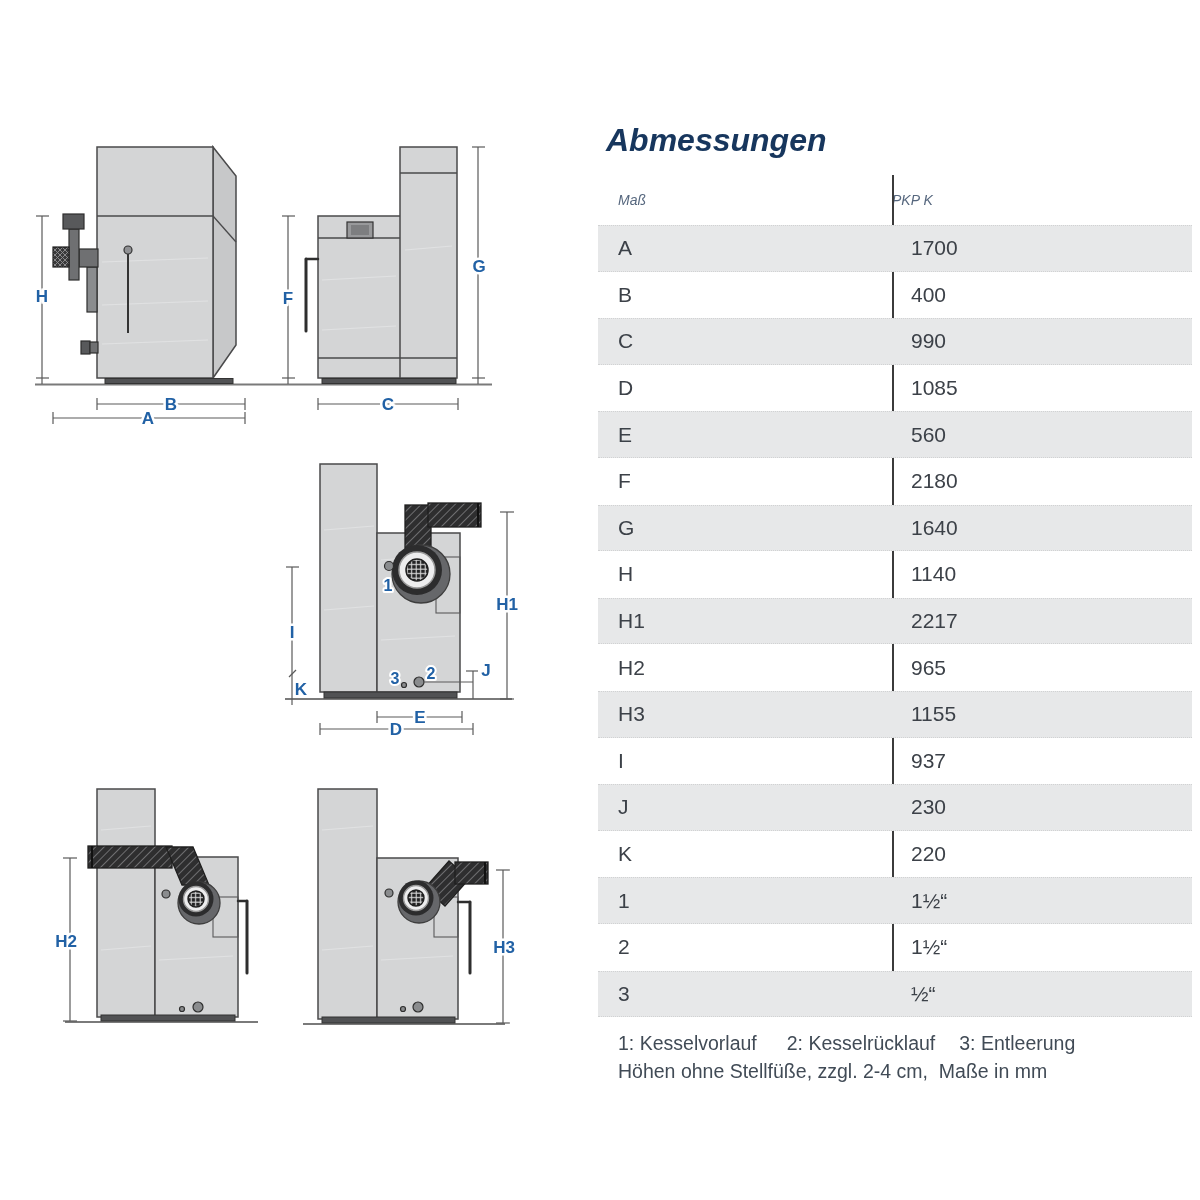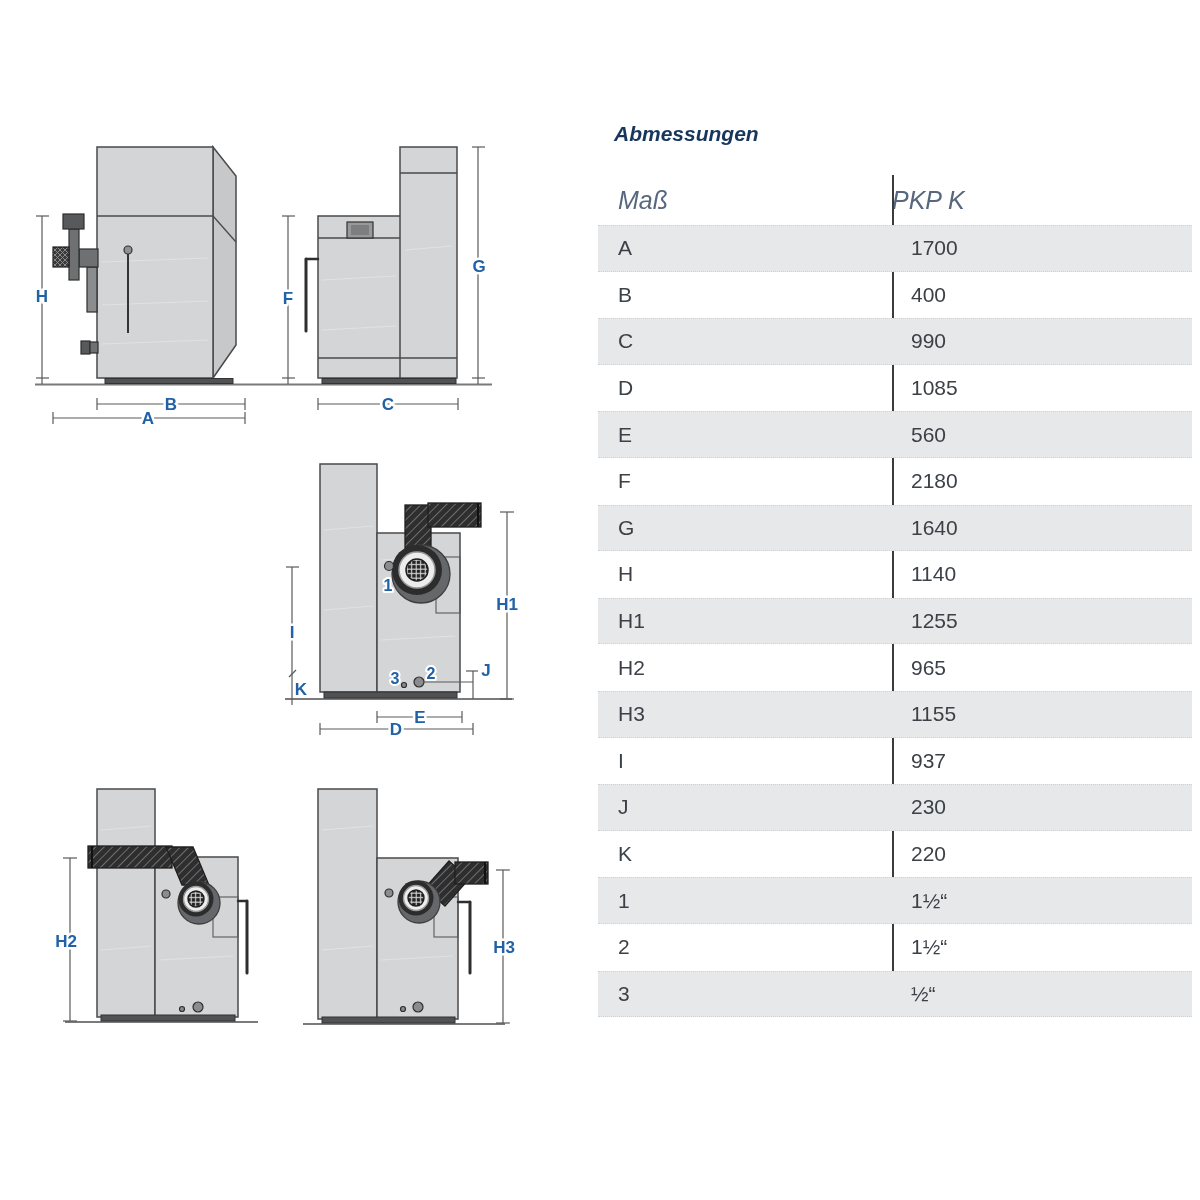--- a/index.html
+++ b/index.html
@@ -23,23 +23,23 @@
   .duct{fill:url(#ductHatch);stroke:#1f1f1f;stroke-width:1.3;}
   .block{fill:url(#blockHatch);stroke:#1f1f1f;stroke-width:1.2;}
   .dim{stroke:#5a5a5a;stroke-width:1.2;fill:none;}
   .handle{stroke:#2e2e2e;stroke-width:3;fill:none;stroke-linecap:round;}
   .dimlab{font:700 17px "Liberation Sans",sans-serif;fill:#2161a5;text-anchor:middle;
           stroke:#fff;stroke-width:5px;paint-order:stroke;stroke-linejoin:round;}
   .portlab{font:700 16px "Liberation Sans",sans-serif;fill:#2161a5;text-anchor:middle;
           stroke:#fff;stroke-width:4px;paint-order:stroke;stroke-linejoin:round;}
   
   #panel{position:absolute;left:598px;top:118px;width:594px;height:990px;}
-  .p-title{position:absolute;left:16px;top:4px;font-size:21px;font-weight:700;font-style:italic;color:#17365d;}
+  .p-title{position:absolute;left:8px;top:4px;font-size:32px;font-weight:700;font-style:italic;color:#17365d;}
   .p-head{position:absolute;left:0;top:62px;right:0;height:40px;display:flex;align-items:center;
-          font-size:25px;font-style:italic;color:#56677e;}
+          font-size:14px;font-style:italic;color:#56677e;}
   .p-head .cl{width:294px;padding-left:20px;box-sizing:border-box;}
   .p-head .cv{}
   .p-rows{position:absolute;left:0;top:107px;right:0;}
   .trow{display:flex;height:46.6px;align-items:center;font-size:21px;color:#3c4148;box-sizing:border-box;}
   .trow .cl{width:294px;padding-left:20px;box-sizing:border-box;}
   .trow .cv{padding-left:19px;}
   .trow.alt{background:#e7e8e9;border-top:1px dotted #d1d2d3;border-bottom:1px dotted #d1d2d3;}
   .p-divider{position:absolute;left:294px;top:57px;width:1.6px;height:842px;background:#3b3b3b;}
   .p-notes{position:absolute;left:20px;top:912px;right:0;font-size:19.5px;color:#414b56;line-height:27px;}
   .p-notes .gap1{margin-right:30px;}
@@ -331,21 +331,21 @@
     <div class="trow alt">
         <div class="cl">G</div>
         <div class="cv">1640</div>
       </div>
     <div class="trow">
         <div class="cl">H</div>
         <div class="cv">1140</div>
       </div>
     <div class="trow alt">
         <div class="cl">H1</div>
-        <div class="cv">1255</div>
+        <div class="cv">2217</div>
       </div>
     <div class="trow">
         <div class="cl">H2</div>
         <div class="cv">965</div>
       </div>
     <div class="trow alt">
         <div class="cl">H3</div>
         <div class="cv">1155</div>
       </div>
     <div class="trow">
@@ -367,13 +367,19 @@
     <div class="trow">
         <div class="cl">2</div>
         <div class="cv">1½“</div>
       </div>
     <div class="trow alt">
         <div class="cl">3</div>
         <div class="cv">½“</div>
       </div>
   </div>
 
+  <div class="p-notes">
+    <div>
+      <span class="gap1">1: Kesselvorlauf</span><span class="gap2">2: Kesselrücklauf</span><span>3: Entleerung</span>
+    </div>
+    <div class="note2">Höhen ohne Stellfüße, zzgl. 2-4 cm,  Maße in mm</div>
+  </div>
 </div>
 
 </body></html>

